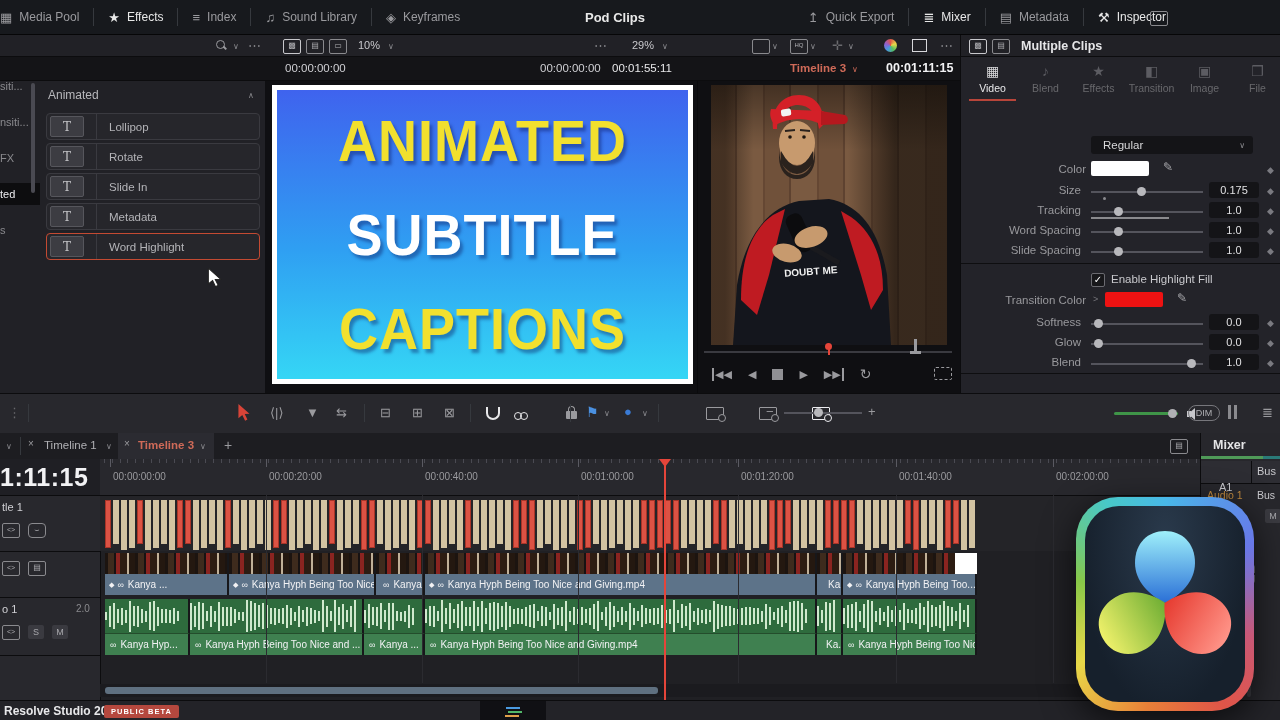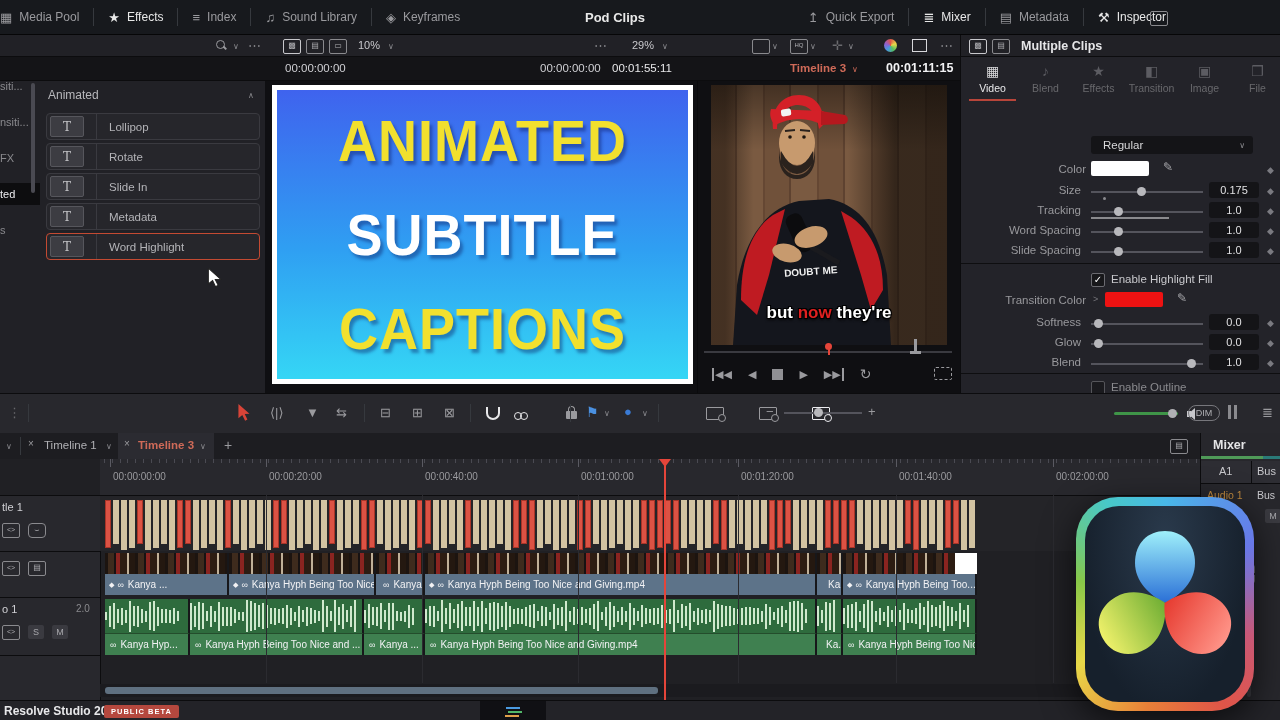--- a/index.html
+++ b/index.html
@@ -220,24 +220,20 @@
         <path d="M62,44 C60,22 72,10 88,10 C104,10 114,22 112,40 L108,44 C106,28 98,20 87,20 C76,20 66,30 66,44 Z" fill="#d42028"></path>
         <path d="M64,40 C60,36 58,30 60,24 L112,26 C116,30 116,36 112,40 C96,32 80,32 64,40 Z" fill="#d42028"></path>
         <path d="M110,26 L134,30 C138,32 138,38 133,39 L110,40 Z" fill="#b5181e"></path>
         <rect x="70" y="24" width="10" height="7" rx="2" fill="#f2f2f2" transform="rotate(-8 75 27)"></rect>
         <rect x="80" y="128" width="17" height="40" rx="7" fill="#0c0c0e" transform="rotate(-24 88 148)"></rect>
         <path d="M100,162 L128,178" stroke="#1a1a1e" stroke-width="5"></path>
         <ellipse cx="100" cy="152" rx="17" ry="10" fill="#c79a6e" transform="rotate(-18 100 152)"></ellipse>
         <ellipse cx="76" cy="168" rx="15" ry="9" fill="#c79a6e" transform="rotate(14 76 168)"></ellipse>
         <text x="100" y="190" text-anchor="middle" font-family="Liberation Sans,sans-serif" font-size="10" font-weight="bold" fill="#efefef" transform="rotate(-4 100 190)">DOUBT ME</text>
       </svg>
-      <div class="ab" style="left:0;top:218px;width:236px;text-align:center;font-size:17px;font-weight:800;color:#fff;
-                  text-shadow:-1px -1px 0 #000,1px -1px 0 #000,-1px 1px 0 #000,1px 1px 0 #000,0 2px 3px #000;">
-        <span>but </span><span style="color:#e02020;">now</span><span> they're</span>
-      </div>
     </div>
 
     <div class="ab" style="left:6px;top:270px;width:248px;height:2px;background:#3a3a40;"></div>
     <div class="ab" style="left:127px;top:262px;width:7px;height:7px;border-radius:50%;background:#e5453a;"></div>
     <div class="ab" style="left:130px;top:268px;width:1.5px;height:6px;background:#e5453a;"></div>
     <div class="ab" style="left:216px;top:258px;width:3px;height:13px;background:#9a9a9e;"></div>
     <div class="ab" style="left:212px;top:270px;width:11px;height:3px;background:#9a9a9e;"></div>
 
     <div class="ab row" id="transport" style="left:14px;top:283px;height:20px;gap:16px;">
       <span class="trbtn">
@@ -369,24 +365,20 @@
           <div class="insplbl">Blend</div>
           <div class="slidetrack">
             <div class="slidehandle" style="left: 96px;"></div>
           </div>
           <div class="valbox">1.0</div>
           <div class="kfdiamond">◆</div>
         </div>
       </div>
     <div class="ab" style="left:0;top:338px;width:320px;height:1px;background:#0e0e10;"></div>
 
-    <div class="insprow" style="left:0;top:344px;">
-      <span class="cbox" style="background:#1a1a1e;border-color:#55555a;"></span>
-      <span class="ab" style="left:150px;top:2px;color:#8a8a8e;font-size:11.5px;">Enable Outline</span>
-    </div>
   </div>
 
   <div class="ab" style="left:0;top:393px;width:1280px;height:39px;background:#28282d;border-top:1px solid #0c0c0e;border-bottom:1px solid #0c0c0e;">
     <span class="ab ic dim" style="left:8px;top:12px;">⋮</span>
     <div class="ab sep" style="left:28px;top:10px;"></div>
     <svg class="ab" width="15" height="18" viewBox="0 0 11 14" style="left:238px;top:10px;">
       <path d="M0,0 L0,11 L3,8.6 L5.2,13 L7,12 L4.9,7.8 L8.6,7.6 Z" fill="#d84438"></path>
     </svg>
     <span class="ab ic" style="left:270px;top:12px;">⟨|⟩</span>
     <span class="ab ic" style="left:306px;top:12px;">▼</span>
@@ -434,20 +426,22 @@
       <span class="ab ic" style="left:6px;top:6px;font-size:10px;">×</span>
       <span class="ab" style="left:20px;top:6px;color:#cf6a58;font-size:11.5px;font-weight:bold;">Timeline 3</span>
       <span class="ab chev" style="left:82px;top:9px;">∨</span>
     </div>
     <span class="ab ic" style="left:224px;top:5px;font-size:14px;">+</span>
     <span class="ab hdricon" style="left:1170px;top:6px;">▤</span>
   </div>
 
   <div class="ab" style="left:0;top:459px;width:1200px;height:241px;background:#202024;">
 
+    <div class="ab" style="left:0;top:0;width:100px;height:36px;background:#1f1f24;color:#f2f2f4;font-size:25px;font-weight:bold;
+                letter-spacing:.5px;line-height:36px;overflow:hidden;border-bottom:1px solid #0c0c0e;">1:11:15</div>
 
     <div class="ab" id="ruler" style="left:100px;top:0;width:1100px;height:36px;background:#28282d;border-bottom:1px solid #0c0c0e;overflow:hidden;">
         <div class="ab" style="left: 4px; top: 0px; width: 1px; height: 4px; background: rgb(74, 74, 82);"></div>
         <div class="ab" style="left: 11.8px; top: 0px; width: 1px; height: 4px; background: rgb(74, 74, 82);"></div>
         <div class="ab" style="left: 19.6px; top: 0px; width: 1px; height: 4px; background: rgb(74, 74, 82);"></div>
         <div class="ab" style="left: 27.4px; top: 0px; width: 1px; height: 4px; background: rgb(74, 74, 82);"></div>
         <div class="ab" style="left: 35.2px; top: 0px; width: 1px; height: 4px; background: rgb(74, 74, 82);"></div>
         <div class="ab" style="left: 43px; top: 0px; width: 1px; height: 4px; background: rgb(74, 74, 82);"></div>
         <div class="ab" style="left: 50.8px; top: 0px; width: 1px; height: 4px; background: rgb(74, 74, 82);"></div>
         <div class="ab" style="left: 58.6px; top: 0px; width: 1px; height: 4px; background: rgb(74, 74, 82);"></div>
@@ -1029,21 +1023,21 @@
       <div class="ab gridline" style="left: 1053px;"></div>
     </div>
   <div class="ab" style="left:664px;top:459px;width:2px;height:241px;background:#e5453a;z-index:6;"></div>
   <div class="ab" style="left:659px;top:459px;width:0;height:0;border-left:6px solid transparent;border-right:6px solid transparent;border-top:8px solid #e5453a;z-index:6;"></div>
 
   <div class="ab" style="left:1200px;top:433px;width:80px;height:267px;background:#27272c;border-left:1px solid #0c0c0e;">
     <span class="ab" style="left:12px;top:5px;font-weight:bold;font-size:12.5px;color:#e4e4e6;">Mixer</span>
     <div class="ab" style="left:0;top:23px;width:62px;height:3px;background:#4f9a58;"></div>
     <div class="ab" style="left:62px;top:23px;width:18px;height:3px;background:#2a7a78;"></div>
     <div class="ab" style="left:0;top:28px;width:80px;height:22px;background:#2d2d33;border-bottom:1px solid #0c0c0e;">
-      <span class="ab" style="left:18px;top:4px;color:#c8c8cc;">A1</span>
+      <span class="ab" style="left:18px;top:20px;color:#c8c8cc;">A1</span>
       <div class="ab" style="left:50px;top:0;width:1px;height:22px;background:#0c0c0e;"></div>
       <span class="ab" style="left:56px;top:4px;color:#c8c8cc;">Bus</span>
     </div>
     <span class="ab" style="left:6px;top:56px;color:#c08a3e;font-size:10.5px;">Audio 1</span>
     <span class="ab" style="left:56px;top:56px;color:#c8c8cc;font-size:10.5px;">Bus</span>
     <span class="ab mbox" style="left:16px;top:76px;">M</span>
     <span class="ab mbox" style="left:64px;top:76px;">M</span>
     <span class="ab" style="left:6px;top:100px;color:#9a9a9e;font-size:9px;">0.0</span>
     <div class="ab" style="left:46px;top:116px;width:4px;height:148px;background:#3a3a40;border-radius:2px;"></div>
     <div class="ab" style="left:40px;top:132px;width:14px;height:18px;background:#6a6a70;border-radius:2px;">

